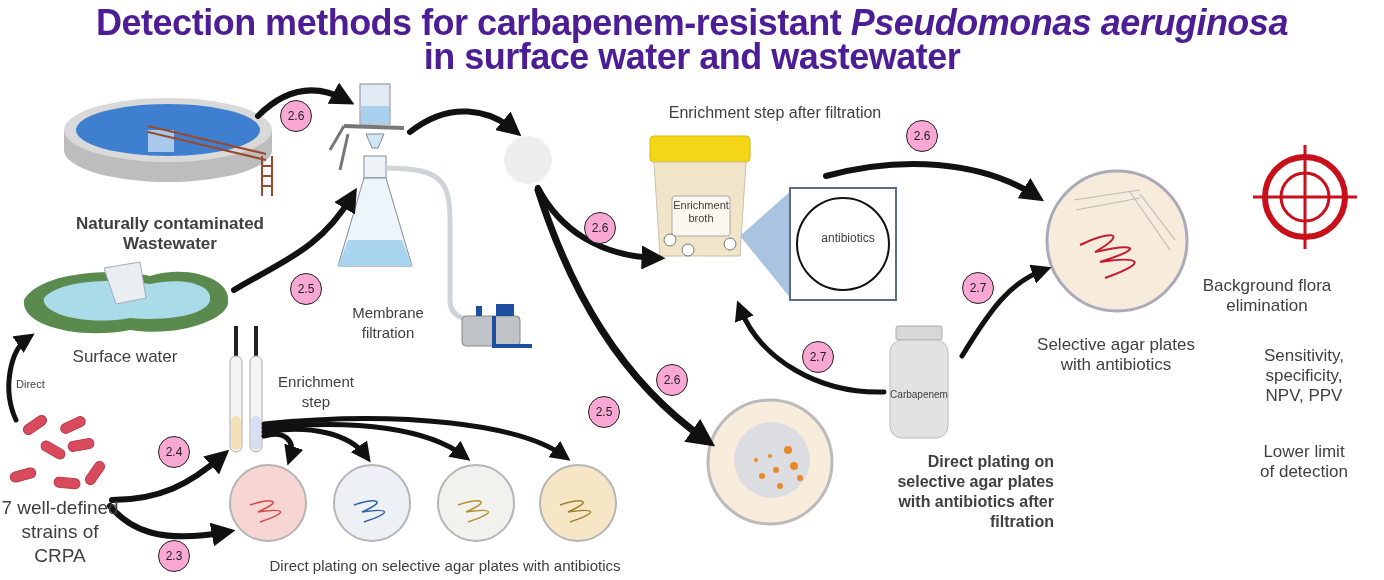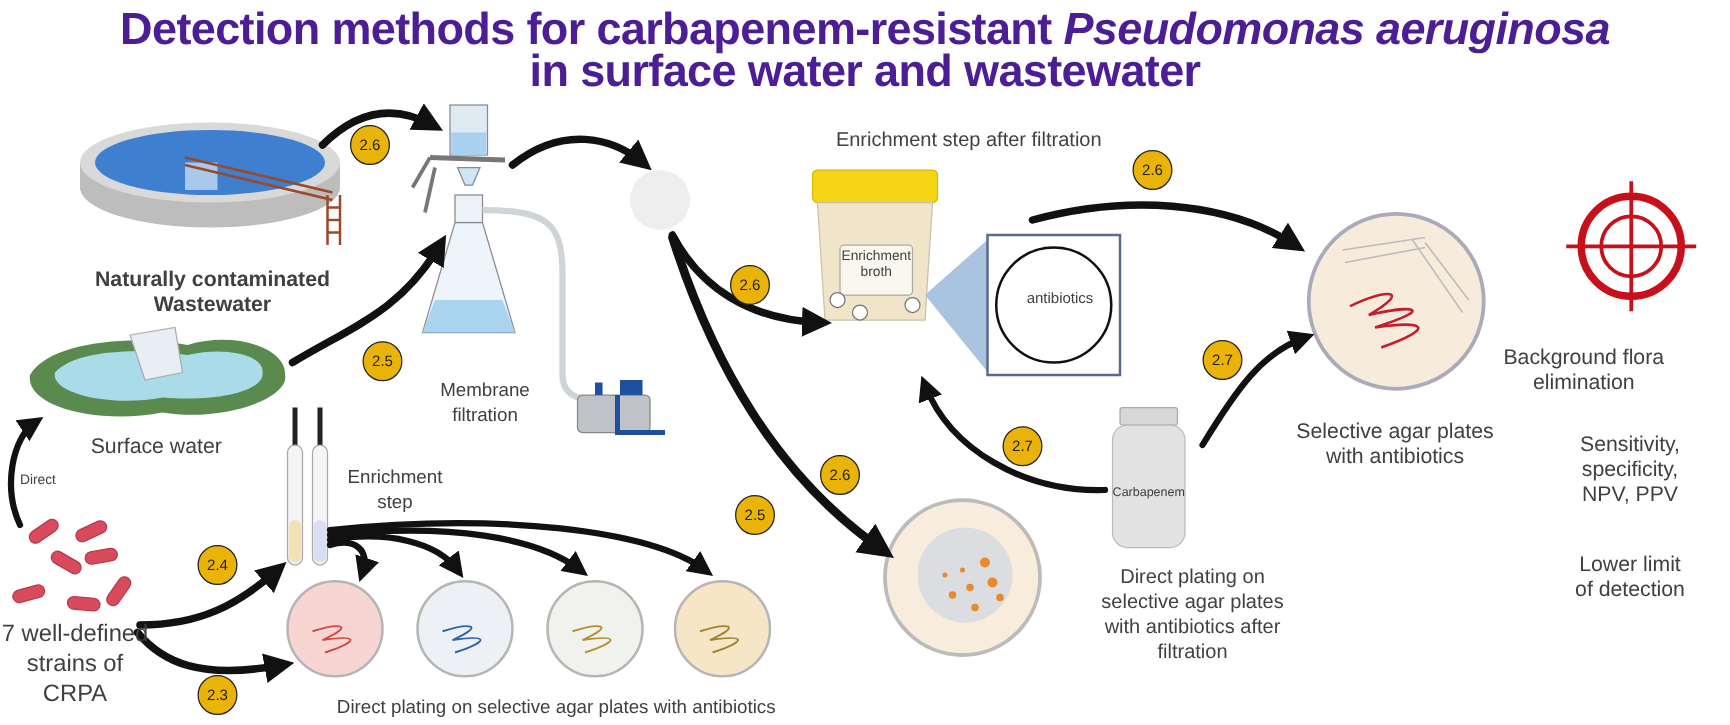--- a/index.html
+++ b/index.html
@@ -1,21 +1,21 @@
 <!DOCTYPE html>
 <html><head>
 <meta charset="utf-8">
 <style>
   html, body { margin:0; padding:0; background:#ffffff; }
   body { width:1384px; height:580px; position:relative; overflow:hidden; font-family:"Liberation Sans", sans-serif; color:#1a1a1a; }
   .title { position:absolute; left:0; width:1384px; text-align:center; font-family:"Liberation Sans", sans-serif; font-weight:bold; font-size:36px; letter-spacing:-0.5px; color:#4c1d95; line-height:34px; }
   .title i { font-style:italic; }
   .lbl { position:absolute; font-size:17px; text-align:center; line-height:20px; color:#404040; }
-  .lbl-l { text-align:center; }
-  .badge { position:absolute; width:30px; height:30px; border:1.5px solid #222; border-radius:50%; background:#eab308; font-size:12px; text-align:center; line-height:30px; color:#222; }
+  .lbl-l { text-align:right;font-weight:bold; }
+  .badge { position:absolute; width:30px; height:30px; border:1.5px solid #222; border-radius:50%; background:#f9a8d4; font-size:12px; text-align:center; line-height:30px; color:#222; }
   svg.canvas { position:absolute; left:0; top:0; }
 </style>
 </head>
 <body>
 
 <div class="title" style="top:6px;"><span>Detection methods for carbapenem-resistant </span><i>Pseudomonas aeruginosa</i></div>
 <div class="title" style="top:40px;">in surface water and wastewater</div>
 
 <svg class="canvas" width="1384" height="580">
   <defs>

